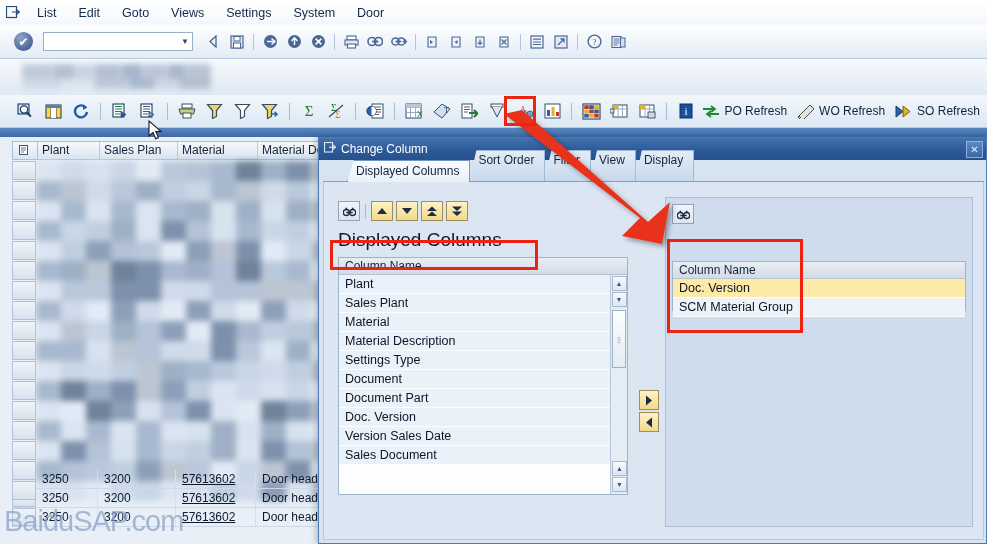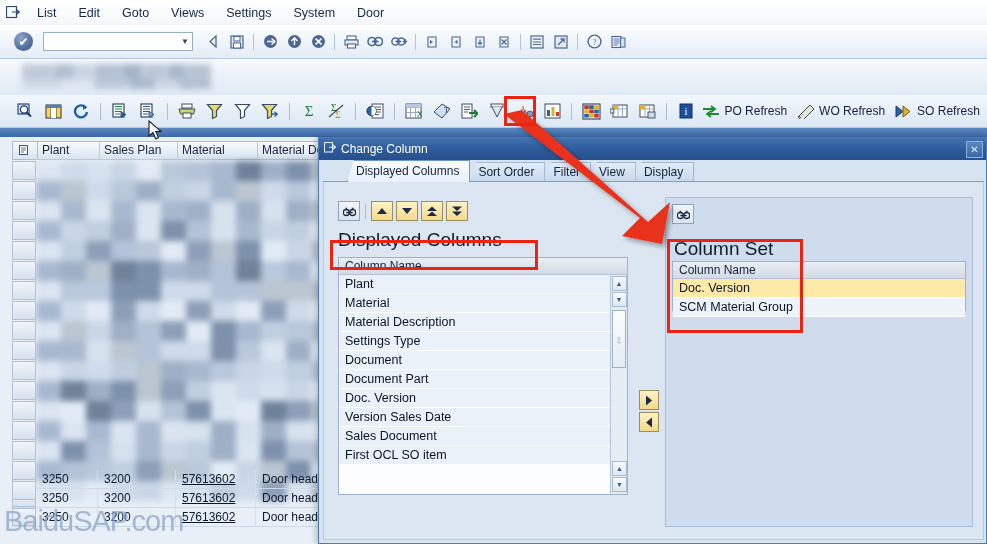--- a/index.html
+++ b/index.html
@@ -145,21 +145,21 @@
     margin-left:auto;width:17px;height:17px;margin-right:3px;
     background:linear-gradient(#5c88c2,#3a69a9);border:1px solid #8fb0d8;
     display:flex;align-items:center;justify-content:center;
     color:#e9f1fb;font-size:10px;box-sizing:border-box;
   }
   #tabstrip{
     position:absolute;left:0;top:22px;width:100%;height:22px;
     display:flex;align-items:flex-end;padding-left:28px;box-sizing:border-box;
   }
   .tab{
-    height:20px;line-height:19px;padding:0 10px 0 8px;font-size:12px;
+    height:32px;line-height:19px;padding:0 10px 0 8px;font-size:12px;
     background:linear-gradient(#e3ecf7,#c6d8ec);
     border:1px solid #9fb9d6;border-bottom:none;
     margin-right:-1px;color:#12243f;position:relative;
     clip-path:polygon(7px 0,100% 0,100% 100%,0 100%);
     box-sizing:border-box;
   }
   .tab.active{
     background:linear-gradient(#fafcfe,#e9f1fa);
     border-color:#6f97c4;height:22px;line-height:21px;z-index:3;font-weight:normal;
   }
@@ -881,21 +881,20 @@
     <div id="rightbody">
       <div style="position:absolute;left:6px;top:6px;">
         <div class="sqbtn gray">
           <svg width="13" height="11" viewBox="0 0 13 11">
               <circle cx="3.3" cy="6.5" r="3" fill="none" stroke="#1d2b45" stroke-width="1.3"></circle>
               <circle cx="9.7" cy="6.5" r="3" fill="none" stroke="#1d2b45" stroke-width="1.3"></circle>
               <path d="M3.3 6.5h6.4M2.5 2.5h1.6M8.9 2.5h1.6" stroke="#1d2b45" stroke-width="1.3"></path>
             </svg>
         </div>
       </div>
-      <div id="rightlabel" style="position:absolute;left:8px;top:33px;">Column Set</div>
       <div class="listbox" style="position:absolute;left:6px;top:63px;width:294px;height:50px;">
         <div class="listhdr">Column Name</div>
         <div class="litem sel">Doc. Version</div>
         <div class="litem plain">SCM Material Group</div>
       </div>
     </div>
 
     <div id="leftpanel">
       <div id="leftbtns">
         <div class="sqbtn gray">
@@ -926,29 +925,29 @@
           <svg width="12" height="11" viewBox="0 0 12 11">
               <path d="M6 5 11 0.5 1 0.5z" fill="#1d2b45"></path>
               <path d="M6 10 11 5.5 1 5.5z" fill="#1d2b45"></path>
             </svg>
         </div>
       </div>
       <div id="leftlabel">Displayed Columns</div>
       <div class="listbox" style="width:290px;height:238px;margin-top:4px;">
         <div class="listhdr">Column Name</div>
         <div class="litem">Plant</div>
+        <div class="litem">Sales Plant</div>
         <div class="litem">Material</div>
         <div class="litem">Material Description</div>
         <div class="litem">Settings Type</div>
         <div class="litem">Document</div>
         <div class="litem">Document Part</div>
         <div class="litem">Doc. Version</div>
         <div class="litem">Version Sales Date</div>
         <div class="litem">Sales Document</div>
-        <div class="litem">First OCL SO  item</div>
 
         <div class="vsb">
           <div class="sbbtn">▲</div>
           <div class="sbbtn">▼</div>
           <div class="sbthumb" style="height:58px">⣿</div>
           <div class="sbbtn" style="position:absolute;bottom:18px;left:1px;">▲</div>
           <div class="sbbtn" style="position:absolute;bottom:2px;left:1px;">▼</div>
         </div>
       </div>
     </div>

